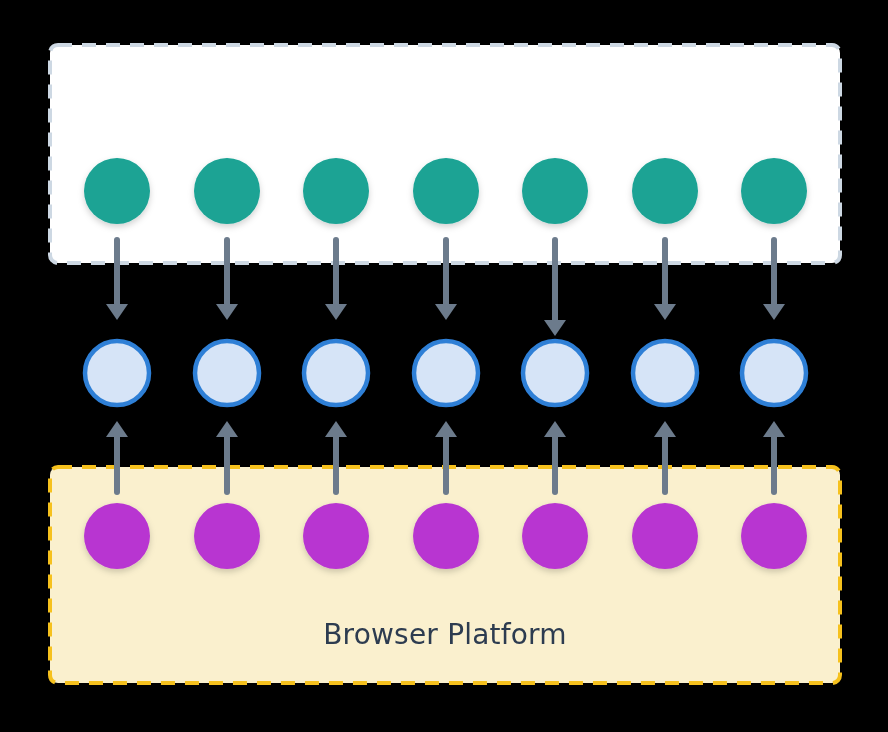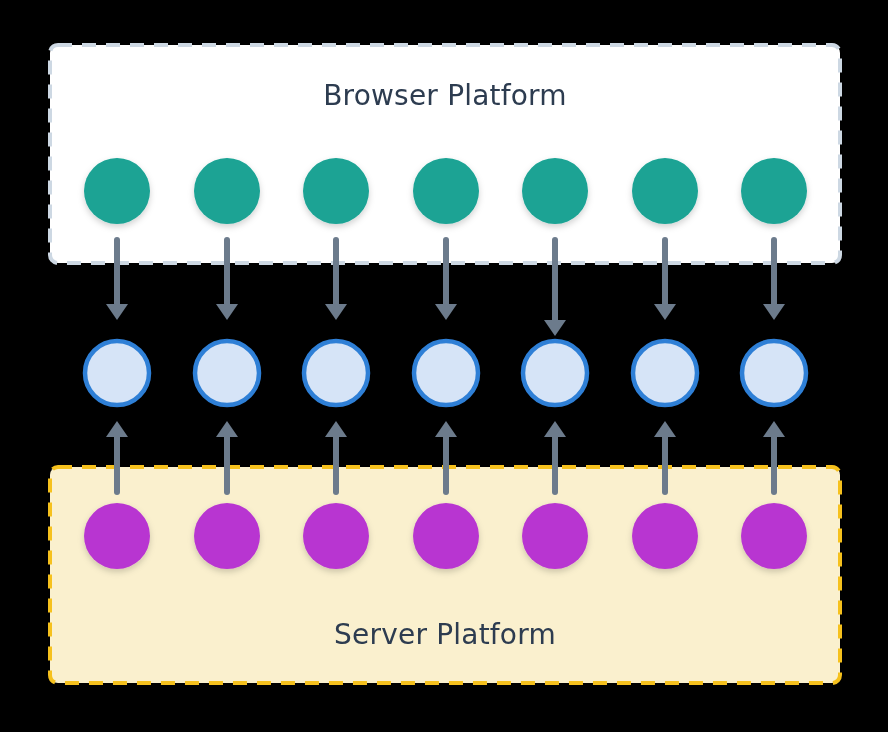--- a/index.html
+++ b/index.html
@@ -84,16 +84,15 @@
         <circle cx="555" cy="536" r="33" fill="#B836D1" filter="url(#nodeShadow)"></circle>
         <circle cx="665" cy="191" r="33" fill="#1AA394" filter="url(#nodeShadow)"></circle>
         <circle cx="665" cy="373" r="32" fill="#D6E4F7" stroke="#2E7FD6" stroke-width="4.5"></circle>
         <circle cx="665" cy="536" r="33" fill="#B836D1" filter="url(#nodeShadow)"></circle>
         <circle cx="774" cy="191" r="33" fill="#1AA394" filter="url(#nodeShadow)"></circle>
         <circle cx="774" cy="373" r="32" fill="#D6E4F7" stroke="#2E7FD6" stroke-width="4.5"></circle>
         <circle cx="774" cy="536" r="33" fill="#B836D1" filter="url(#nodeShadow)"></circle>
       </g>
   </svg>
 
-  <div class="platform-label" id="browser-label">Browser Platform</div>
 
-  <div class="platform-label" id="server-label">Server Platform</div>
+  <div class="platform-label" id="server-label">Browser Platform</div>
 </div>
 
 </body></html>

